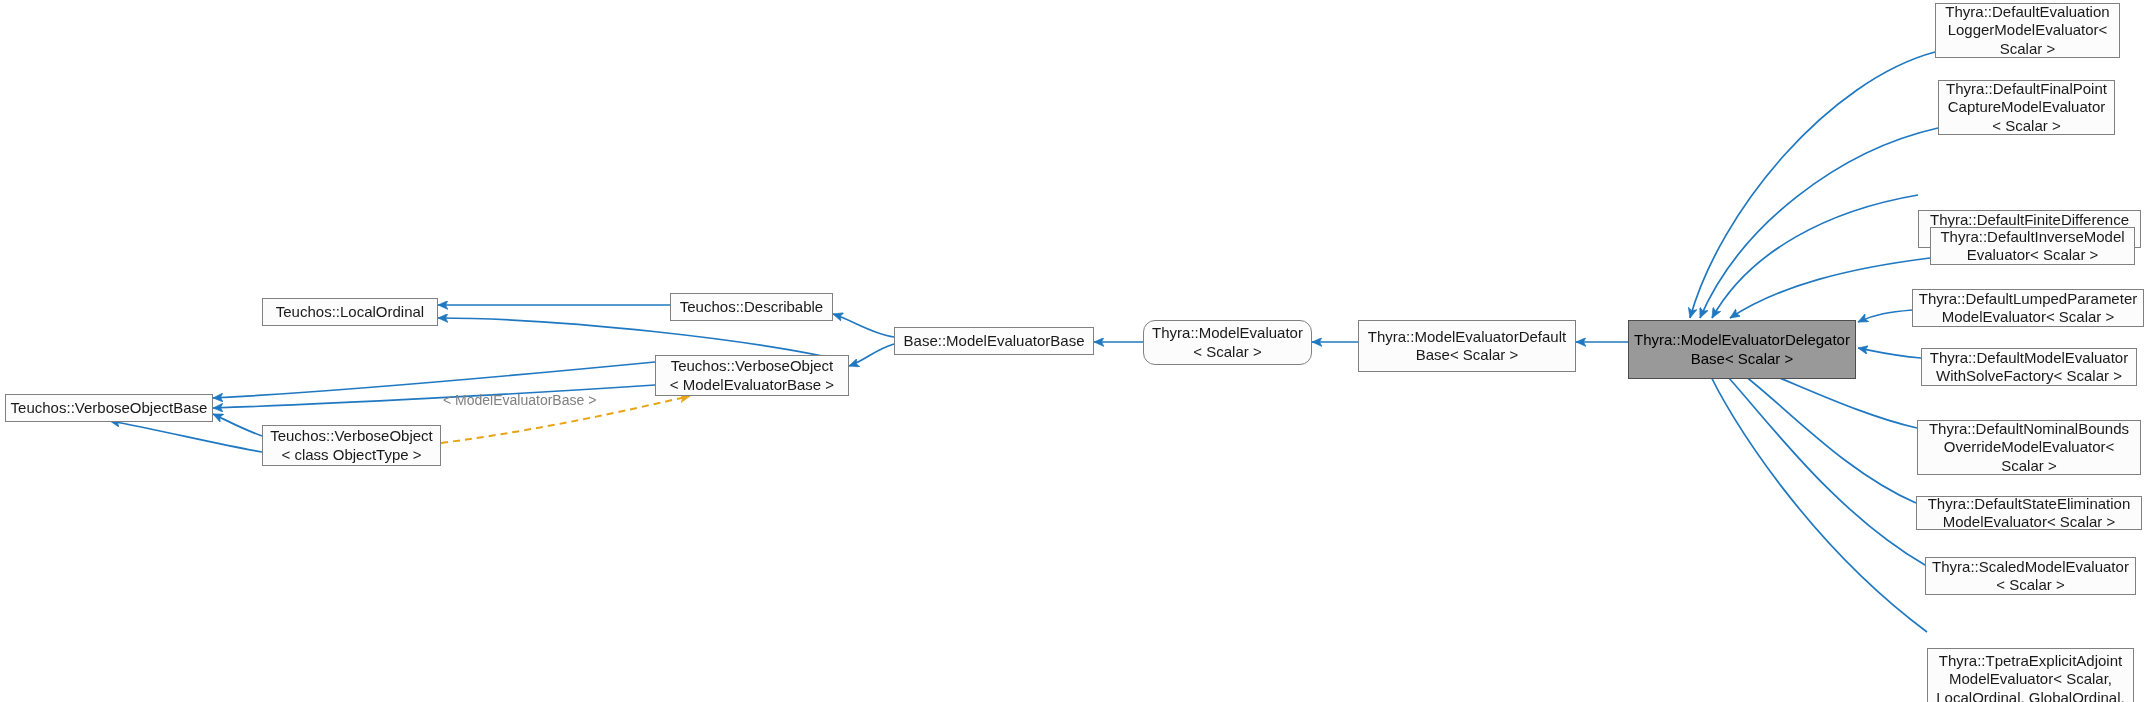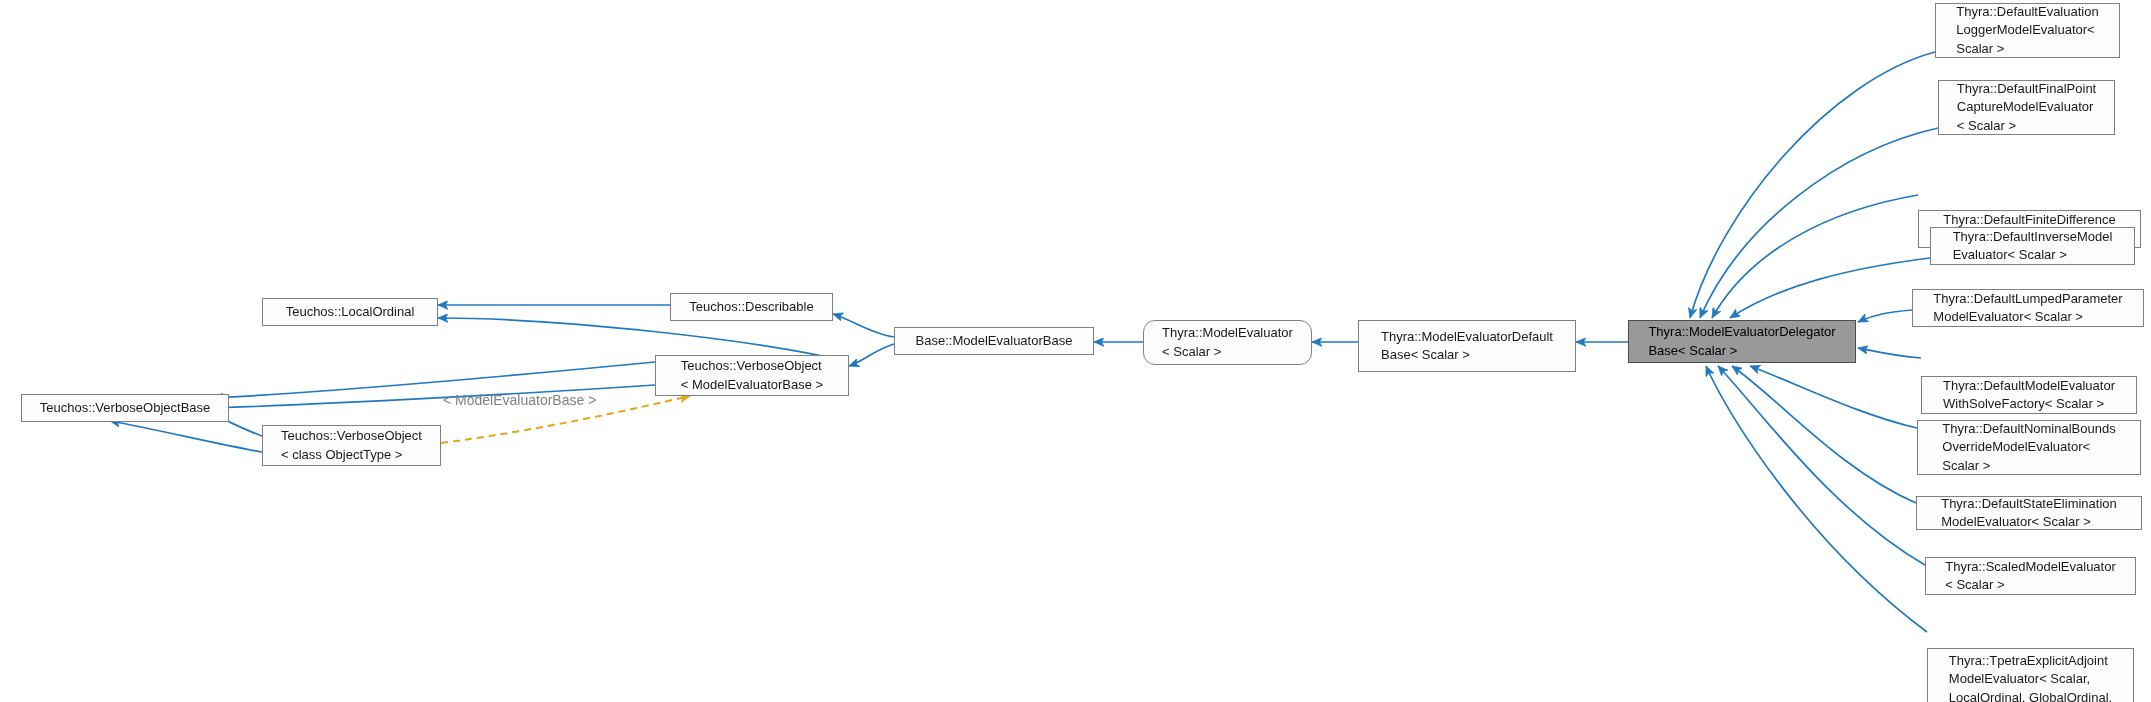--- a/index.html
+++ b/index.html
@@ -22,22 +22,23 @@
     width: 2151px;
     height: 702px;
     pointer-events: none;
   }
   .node {
     position: absolute;
     box-sizing: border-box;
     border: 1px solid #808080;
     background: #fcfcfc;
     color: #1a1a1a;
-    font-size: 13px;
+    font-size: 15px;
     line-height: 18.5px;
+    text-align: center;
     display: flex;
     align-items: center;
     justify-content: center;
     white-space: pre-line;
     padding: 1px 4px;
     z-index: 3;
   }
   .node.highlight {
     background: #999999;
     border: 1px solid #4d4d4d;
@@ -87,45 +88,45 @@
       <path d="M 1921,358 C 1895,356 1878,352 1858,348" fill="none" stroke="#1f78c1" stroke-width="1.7" marker-end="url(#arrow-inh)"></path>
       <path d="M 1917,428 C 1860,415 1800,385 1750,366" fill="none" stroke="#1f78c1" stroke-width="1.7" marker-end="url(#arrow-inh)"></path>
       <path d="M 1916,503 C 1840,470 1780,400 1732,366" fill="none" stroke="#1f78c1" stroke-width="1.7" marker-end="url(#arrow-inh)"></path>
       <path d="M 1925,565 C 1830,510 1760,410 1718,366" fill="none" stroke="#1f78c1" stroke-width="1.7" marker-end="url(#arrow-inh)"></path>
       <path d="M 1927,632 C 1810,545 1730,420 1706,366" fill="none" stroke="#1f78c1" stroke-width="1.7" marker-end="url(#arrow-inh)"></path>
     </svg>
 
   <div id="nodes">
       <div class="node" style="left: 262px; top: 298px; width: 176px; height: 28px;"><span>Teuchos::LocalOrdinal</span></div>
       <div class="node" style="left: 670px; top: 293px; width: 163px; height: 28px;"><span>Teuchos::Describable</span></div>
-      <div class="node" style="left: 5px; top: 394px; width: 208px; height: 28px; margin-left: 16px;"><span>Teuchos::VerboseObjectBase</span></div>
+      <div class="node" style="left: 5px; top: 394px; width: 208px; height: 28px;"><span>Teuchos::VerboseObjectBase</span></div>
       <div class="node" style="left: 655px; top: 355px; width: 194px; height: 41px;"><span>Teuchos::VerboseObject
 &lt; ModelEvaluatorBase &gt;</span></div>
       <div class="node" style="left: 262px; top: 425px; width: 179px; height: 41px;"><span>Teuchos::VerboseObject
 &lt; class ObjectType &gt;</span></div>
       <div class="node" style="left: 894px; top: 327px; width: 200px; height: 28px;"><span>Base::ModelEvaluatorBase</span></div>
       <div class="node" style="left: 1143px; top: 320px; width: 169px; height: 45px; border-radius: 12px;"><span>Thyra::ModelEvaluator
 &lt; Scalar &gt;</span></div>
       <div class="node" style="left: 1358px; top: 320px; width: 218px; height: 52px;"><span>Thyra::ModelEvaluatorDefault
 Base&lt; Scalar &gt;</span></div>
-      <div class="node highlight" style="left: 1628px; top: 320px; width: 228px; height: 43px;"><span>Thyra::ModelEvaluatorDelegator
+      <div class="node highlight" style="left: 1628px; top: 320px; width: 228px; height: 59px;"><span>Thyra::ModelEvaluatorDelegator
 Base&lt; Scalar &gt;</span></div>
       <div class="node" style="left: 1935px; top: 3px; width: 185px; height: 55px;"><span>Thyra::DefaultEvaluation
 LoggerModelEvaluator&lt;
 Scalar &gt;</span></div>
       <div class="node" style="left: 1938px; top: 80px; width: 177px; height: 55px;"><span>Thyra::DefaultFinalPoint
 CaptureModelEvaluator
 &lt; Scalar &gt;</span></div>
       <div class="node" style="left: 1918px; top: 162px; width: 223px; height: 38px; margin-top: 48px;"><span>Thyra::DefaultFiniteDifference
 ModelEvaluator&lt; Scalar &gt;</span></div>
       <div class="node" style="left: 1930px; top: 227px; width: 205px; height: 38px;"><span>Thyra::DefaultInverseModel
 Evaluator&lt; Scalar &gt;</span></div>
       <div class="node" style="left: 1912px; top: 289px; width: 232px; height: 38px;"><span>Thyra::DefaultLumpedParameter
 ModelEvaluator&lt; Scalar &gt;</span></div>
-      <div class="node" style="left: 1921px; top: 348px; width: 216px; height: 38px; margin-top: 28px;"><span>Thyra::DefaultModelEvaluator
+      <div class="node" style="left: 1921px; top: 348px; width: 216px; height: 38px;"><span>Thyra::DefaultModelEvaluator
 WithSolveFactory&lt; Scalar &gt;</span></div>
       <div class="node" style="left: 1917px; top: 420px; width: 224px; height: 55px;"><span>Thyra::DefaultNominalBounds
 OverrideModelEvaluator&lt;
 Scalar &gt;</span></div>
       <div class="node" style="left: 1916px; top: 496px; width: 226px; height: 34px;"><span>Thyra::DefaultStateElimination
 ModelEvaluator&lt; Scalar &gt;</span></div>
       <div class="node" style="left: 1925px; top: 557px; width: 211px; height: 38px;"><span>Thyra::ScaledModelEvaluator
 &lt; Scalar &gt;</span></div>
       <div class="node" style="left: 1927px; top: 648px; width: 207px; height: 81px;"><span>Thyra::TpetraExplicitAdjoint
 ModelEvaluator&lt; Scalar,

